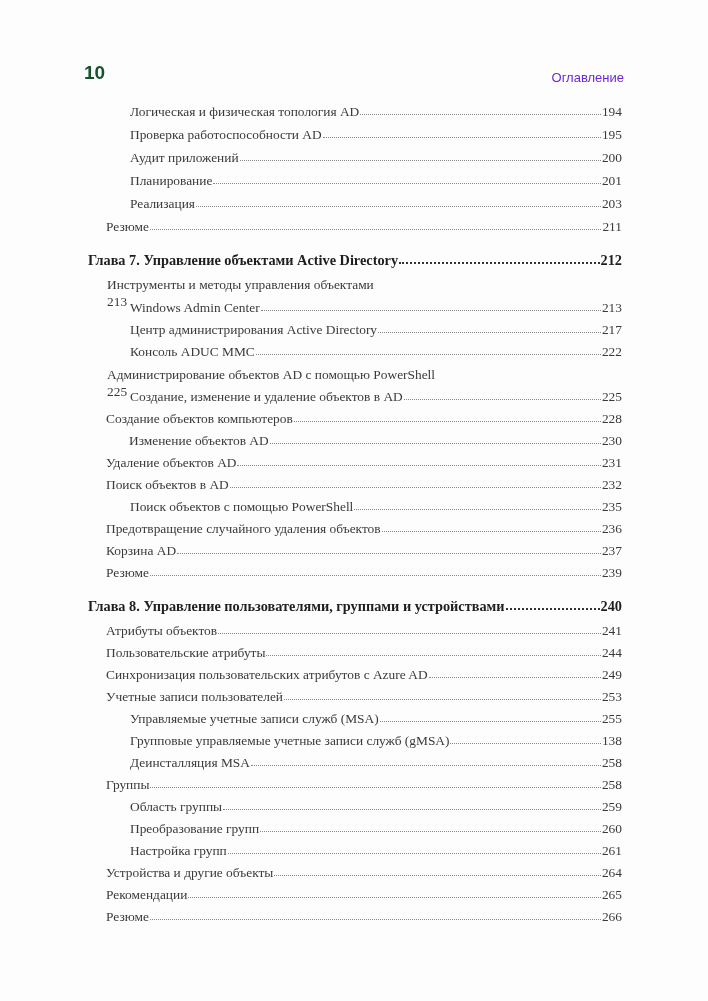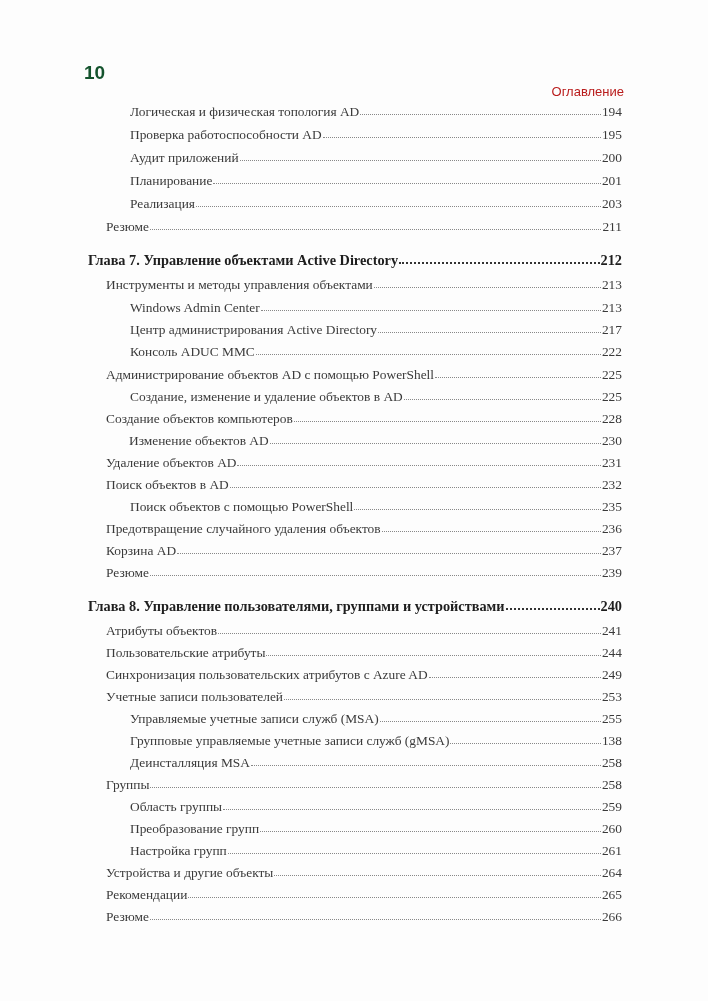--- a/index.html
+++ b/index.html
@@ -6,22 +6,22 @@
   body { width: 708px; height: 1001px; position: relative; overflow: hidden; }
   .page { position: absolute; left: 0; top: 0; width: 708px; height: 1001px; background: #fdfdfd; }
   .running-head {
     position: absolute; left: 84px; right: 84px; top: 62px; height: 22px;
   }
   .page-number {
     position: absolute; left: 0; top: 0;
     font-family: "Liberation Sans", sans-serif; font-weight: bold; font-size: 19px; color: #14532d;
   }
   .section-name {
-    position: absolute; right: 0; top: 22px;
-    font-family: "Liberation Sans", sans-serif; font-size: 13px; color: #b91c1c;
+    position: absolute; right: 0; top: 8px;
+    font-family: "Liberation Sans", sans-serif; font-size: 13px; color: #6d28d9;
   }
   .toc { position: absolute; left: 106px; right: 86px; top: 0; }
   .row {
     position: absolute; left: 0; right: 0; height: 18px;
     display: flex; align-items: baseline;
     font-family: "Liberation Serif", serif; font-size: 13.4px; color: #3a3a3a;
     white-space: nowrap;
   }
   .row .t { flex: 0 0 auto; }
   .row .dots {
@@ -73,41 +73,41 @@
       <div class="row l1" style="top: 219px;">
         <span class="t">Резюме</span>
         <span class="dots"></span>
         <span class="p">211</span>
       </div>
       <div class="row chap" style="top: 252px;">
         <span class="t">Глава 7. Управление объектами Active Directory</span>
         <span class="dots"></span>
         <span class="p">212</span>
       </div>
-      <div class="row l1" style="top: 277px;">
+      <div class="row l1" style="top: 277px; flex-direction: column;">
         <span class="t">Инструменты и методы управления объектами</span>
         <span class="dots"></span>
         <span class="p">213</span>
       </div>
       <div class="row l2" style="top: 300px;">
         <span class="t">Windows Admin Center</span>
         <span class="dots"></span>
         <span class="p">213</span>
       </div>
       <div class="row l2" style="top: 322px;">
         <span class="t">Центр администрирования Active Directory</span>
         <span class="dots"></span>
         <span class="p">217</span>
       </div>
       <div class="row l2" style="top: 344px;">
         <span class="t">Консоль ADUC MMC</span>
         <span class="dots"></span>
         <span class="p">222</span>
       </div>
-      <div class="row l1" style="top: 367px;">
+      <div class="row l1" style="top: 367px; flex-direction: column;">
         <span class="t">Администрирование объектов AD с помощью PowerShell</span>
         <span class="dots"></span>
         <span class="p">225</span>
       </div>
       <div class="row l2" style="top: 389px;">
         <span class="t">Создание, изменение и удаление объектов в AD</span>
         <span class="dots"></span>
         <span class="p">225</span>
       </div>
       <div class="row l1" style="top: 411px;">

